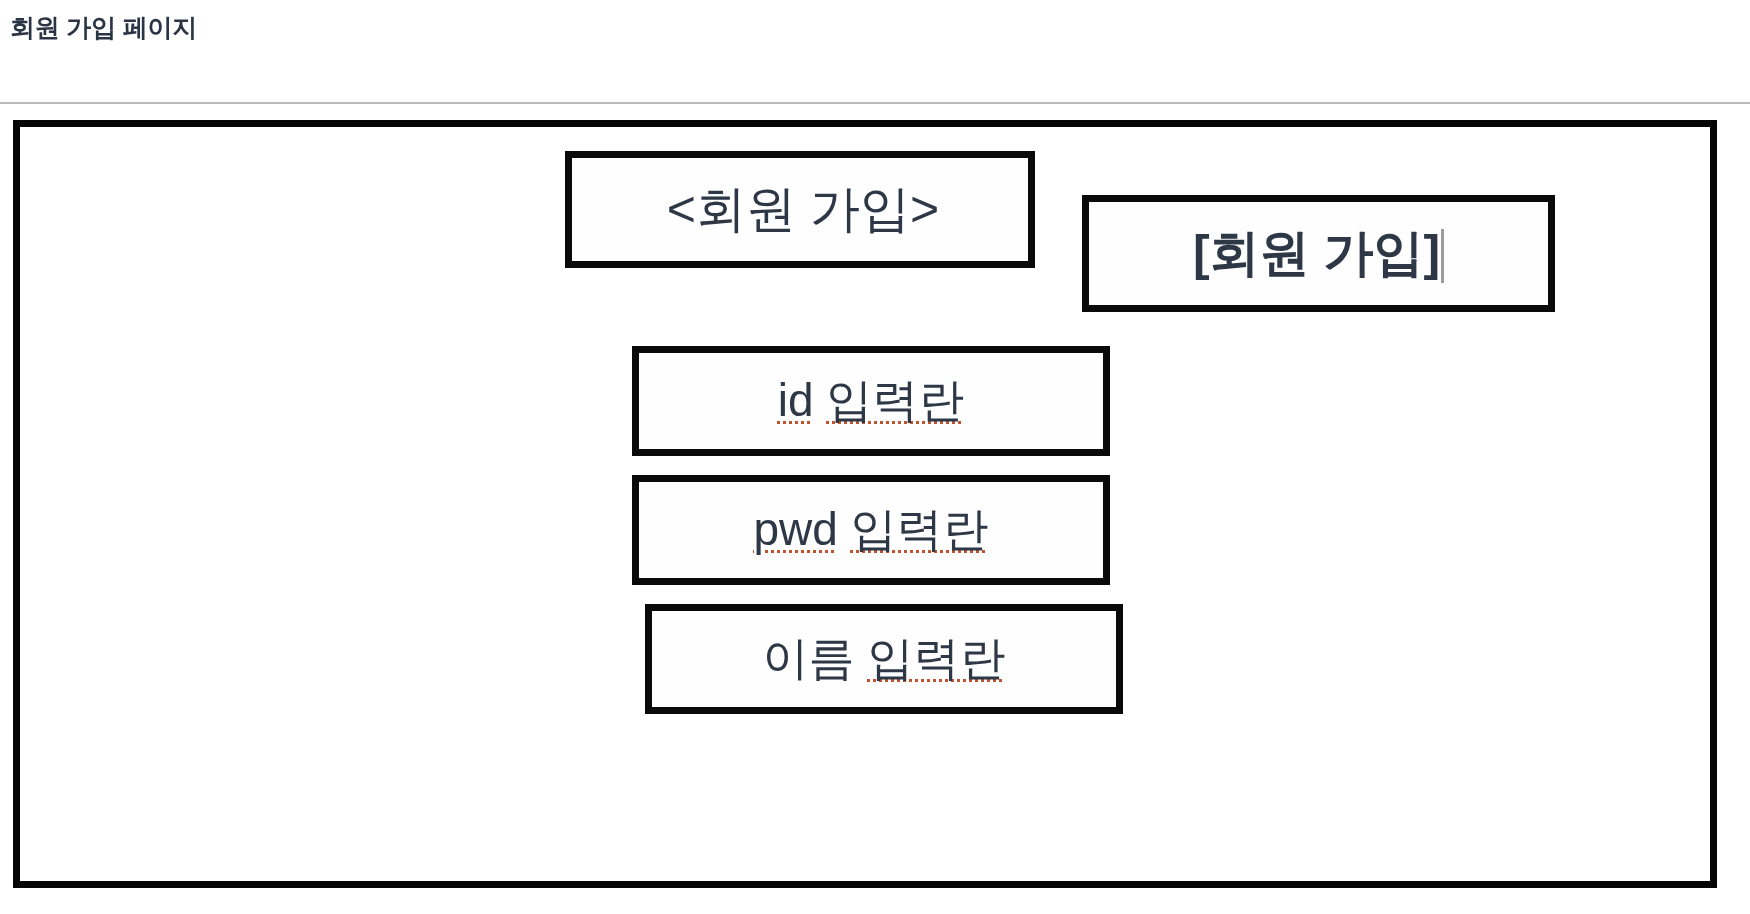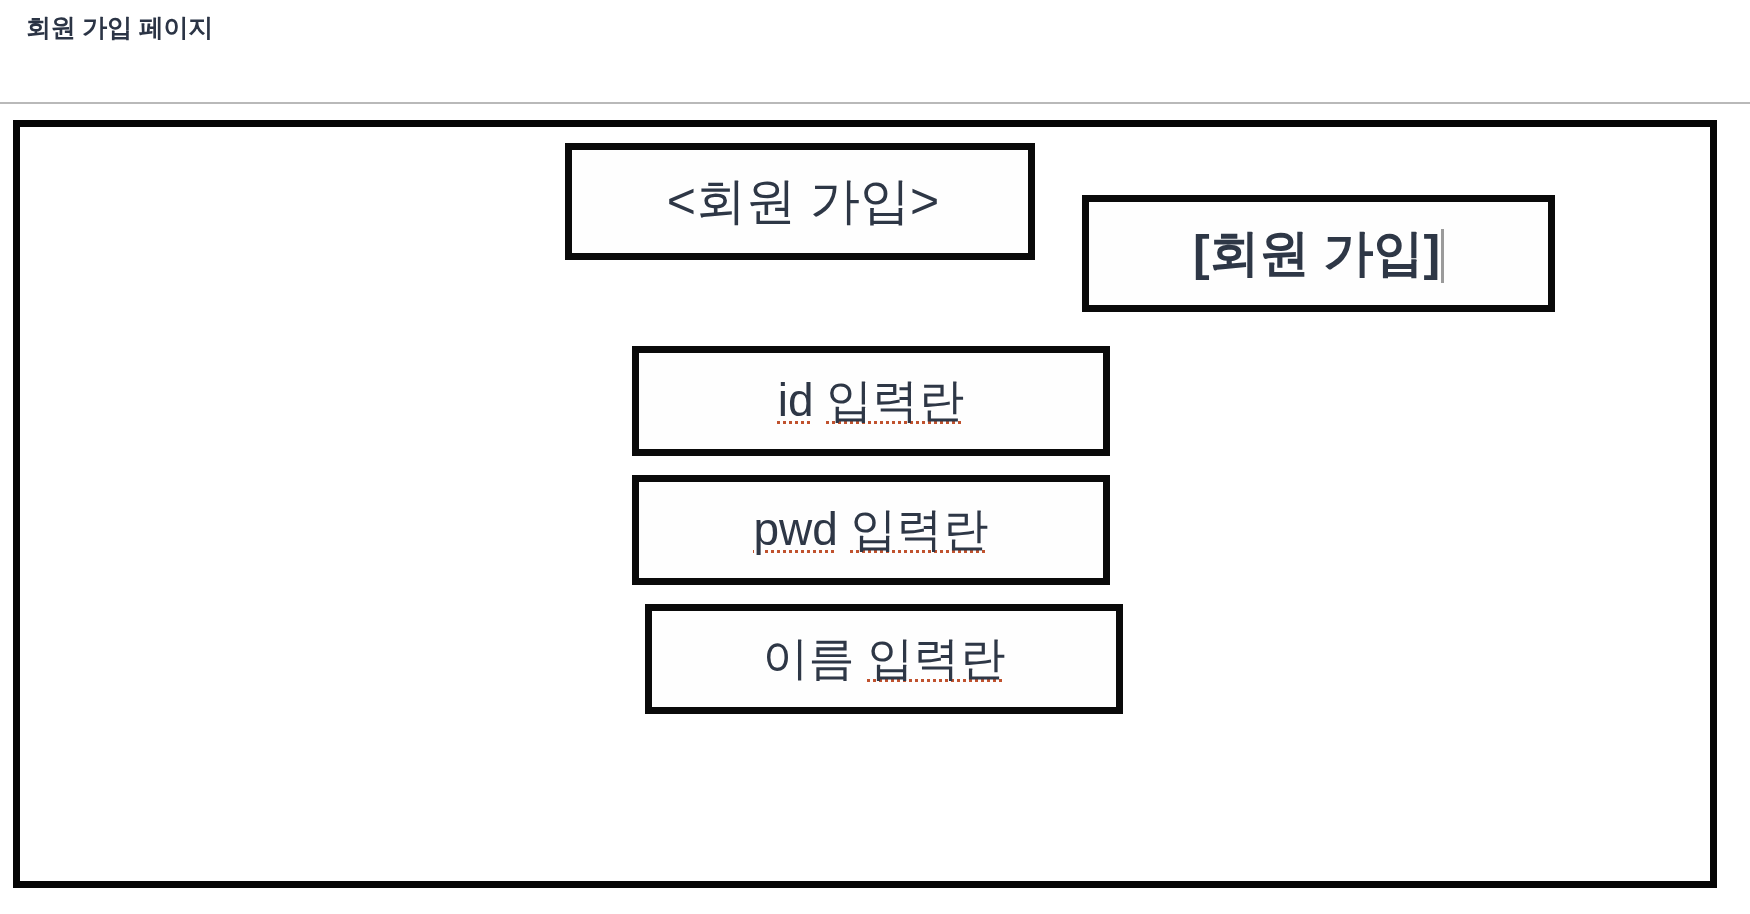--- a/index.html
+++ b/index.html
@@ -19,21 +19,21 @@
   .page {
     position: relative;
     width: 1750px;
     height: 914px;
     background: #ffffff;
   }
 
   
   .page-heading {
     position: absolute;
-    left: 26px;
+    left: 10px;
     top: 10px;
     font-size: 25px;
     font-weight: 700;
     color: #2b3445;
     letter-spacing: -0.2px;
     line-height: 1.4;
     white-space: nowrap;
   }
 
   .header-rule {
@@ -66,21 +66,21 @@
     display: flex;
     align-items: center;
     justify-content: center;
     color: #2e3746;
     white-space: nowrap;
   }
 
   
   .box-title-angle {
     left: 545px;
-    top: 16px;
+    top: 24px;
     width: 470px;
     height: 117px;
     font-size: 50px;
     font-weight: 400;
     padding-left: 6px;
   }
 
   .box-title-bracket {
     left: 1062px;
     top: 26px;

